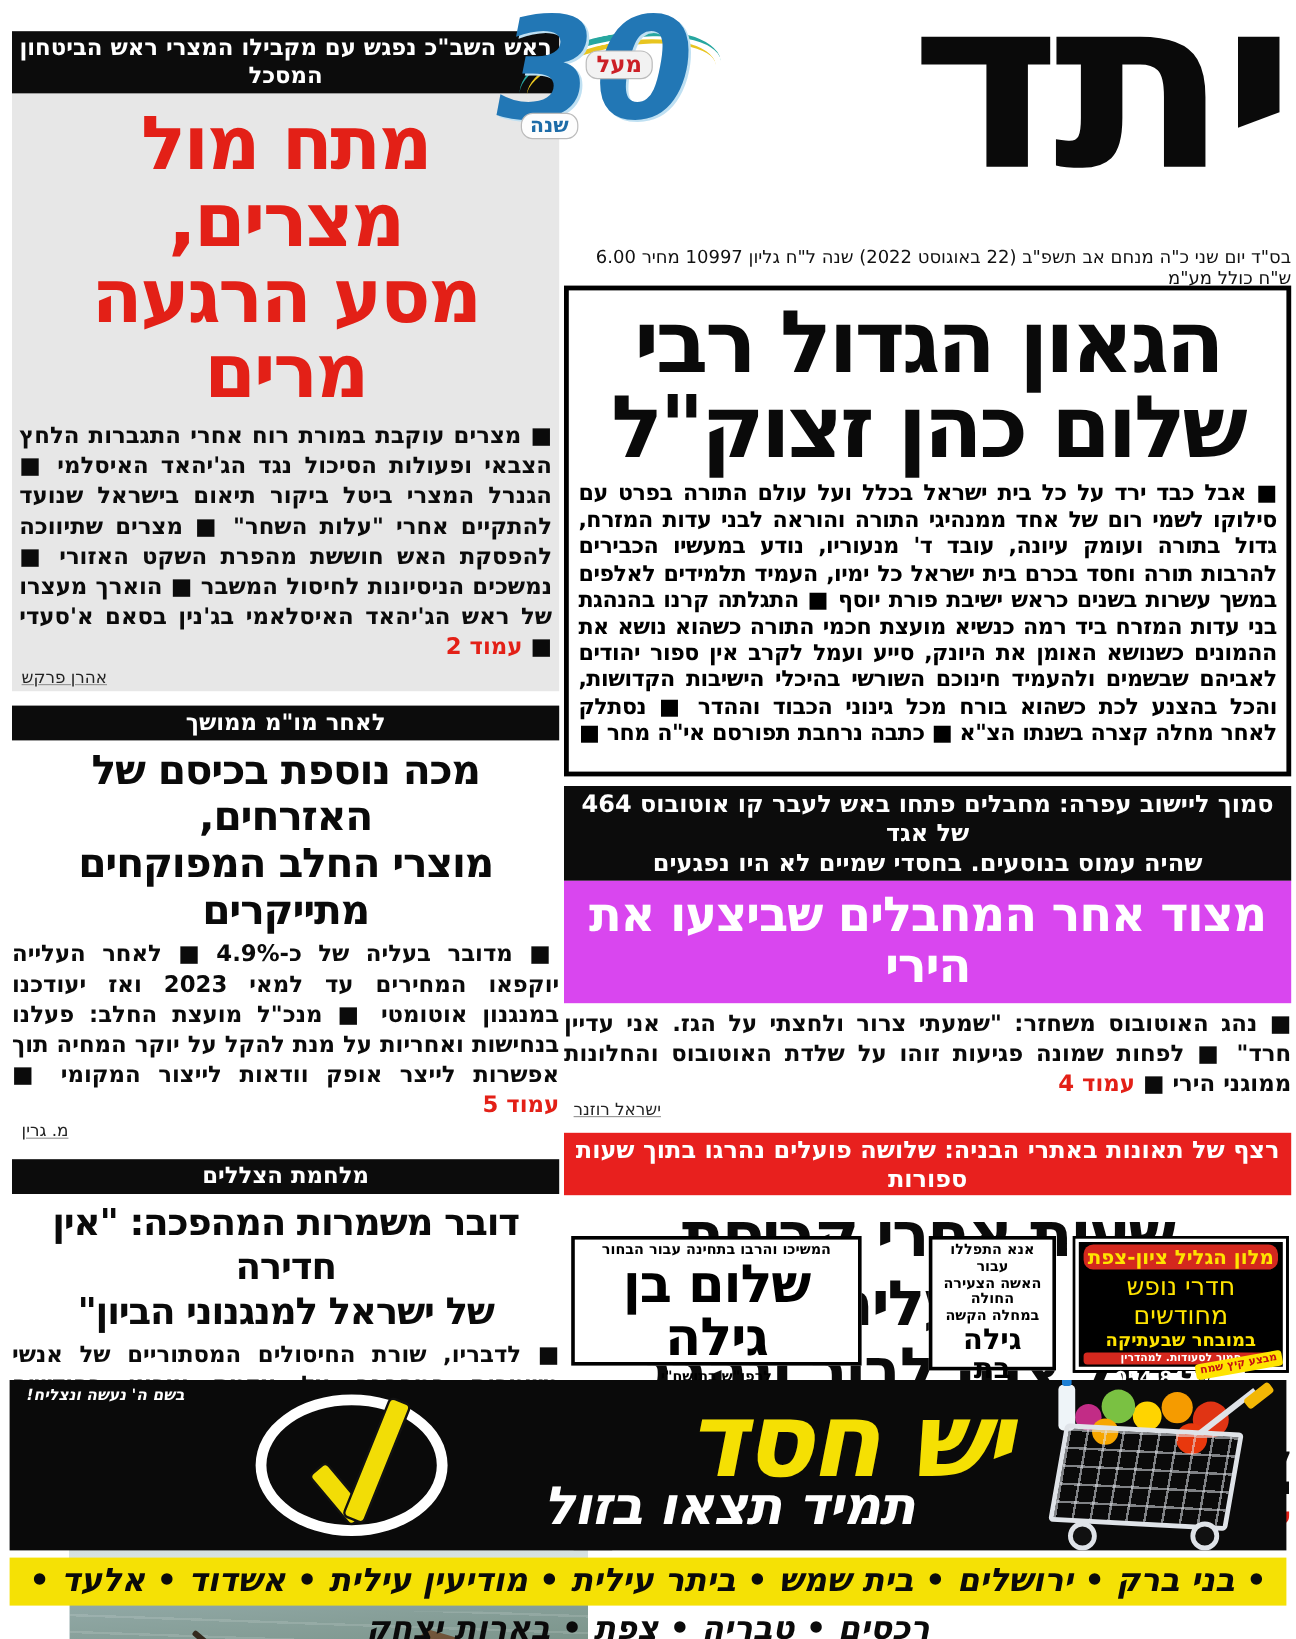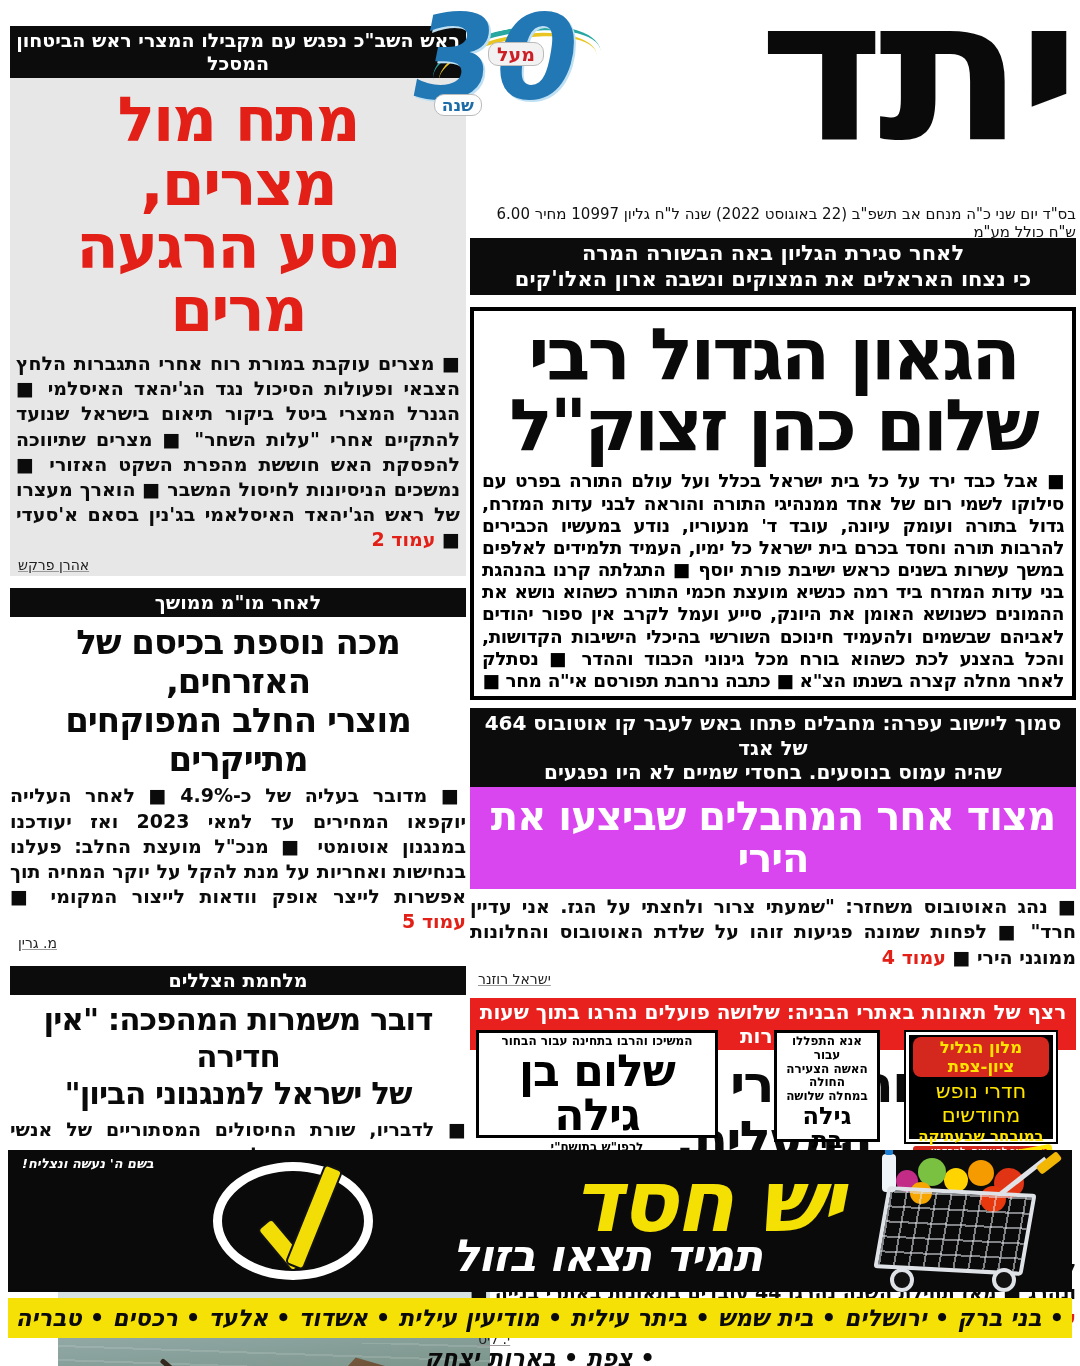--- a/index.html
+++ b/index.html
@@ -42,37 +42,37 @@
     background:linear-gradient(175deg,#93aaa8 0%, #7e978e 28%, #5f7a67 55%, #49604c 80%, #3c5140 100%); }
   .streaks { position:absolute; top:34%; left:0; width:100%; height:66%; opacity:.25;
     background:repeating-linear-gradient(2deg, rgba(255,255,255,.5) 0 2px, transparent 2px 14px); }
   .wreck-hull { position:absolute; top:38%; left:38%; width:220px; height:86px; background:linear-gradient(160deg,#8a6a48,#5c432e 70%);
     clip-path:polygon(0 78%, 18% 30%, 45% 48%, 62% 6%, 100% 42%, 96% 95%, 8% 100%); transform:rotate(-4deg); }
   .beam { position:absolute; background:#33291d; border-radius:2px; }
   .b3 { top:47%; left:22%; width:70px;  height:5px; transform:rotate(40deg); }
 
   
   .right-col { position:absolute; top:238px; right:4px; width:606px; }
-  .obit-box { border:4px solid #000; margin-top:12px; padding:4px 8px 4px; }
+  .obit-box { border:4px solid #000; margin-top:0; padding:4px 8px 20px; }
   .obit-head { font-weight:900; text-align:center; font-size:72px; line-height:0.98; letter-spacing:-3px; color:#0a0a0a; padding:4px 0 10px; }
   .obit-body { font-size:18.5px; font-weight:bold; line-height:1.2; text-align:justify; letter-spacing:-0.4px; }
   .shooting, .accidents { position:relative; margin-top:8px; padding-bottom:20px; }
   .band-red { background:#d946ef; color:#fff; font-weight:900; text-align:center; font-size:40px; line-height:1.05; padding:8px 2px 10px; margin-top:0; letter-spacing:-1px; }
   .acc-head { font-weight:900; text-align:center; font-size:52px; line-height:1.08; letter-spacing:-2px; color:#0a0a0a; margin:6px 0 6px; }
 
   
   .ads-row { position:absolute; top:1030px; right:4px; width:1072px; height:112px; }
   .notice { position:absolute; top:0; background:#fff; border:3px solid #000; text-align:center; padding:2px 4px; }
   .notice-1 { right:358px; width:242px; height:108px; }
   .notice-2 { right:196px; width:106px; height:112px; }
   .n-head { font-size:12px; font-weight:bold; line-height:1.15; }
   .n-name1 { font-size:44px; font-weight:900; line-height:1.0; letter-spacing:-1px; }
   .n-name2 { font-size:24px; font-weight:900; line-height:1.0; }
   .n-foot { font-size:12px; font-weight:bold; margin-top:3px; }
-  .hotel { position:absolute; right:18px; top:0; width:154px; height:114px; background:#000; border:2px solid #000; box-shadow:inset 0 0 0 3px #fff; padding:5px 7px; text-align:center; }
+  .hotel { position:absolute; right:2px; top:0; width:180px; height:114px; background:#000; border:2px solid #000; box-shadow:inset 0 0 0 3px #fff; padding:5px 7px; text-align:center; }
   .hotel-title { background:#d4281e; color:#ffe400; font-weight:900; font-size:16.5px; border-radius:8px; padding:1px 0; }
   .hotel-l1 { color:#ffe400; font-weight:400; font-size:21px; margin-top:2px; }
   .hotel-l2 { color:#ffe400; font-weight:900; font-size:15px; }
   .hotel-l3 { background:#d4281e; color:#fff; font-size:9px; font-weight:bold; margin-top:1px; border-radius:3px; }
   .hotel-row { position:relative; margin-top:2px; height:22px; }
   .hotel-phone { color:#fff; font-weight:bold; font-size:15px; direction:ltr; }
   .hotel-badge { position:absolute; right:-4px; top:-8px; background:#ffe400; color:#c41212; font-size:9px; font-weight:900; line-height:1.05; padding:2px 4px; transform:rotate(-10deg); border-radius:3px; }
 
   
   .bottom-ad { position:absolute; top:1150px; right:8px; width:1064px; height:142px; background:#0a0a0a; overflow:hidden; }
@@ -96,21 +96,21 @@
   .f3 { width:24px; height:24px; right:96px; top:16px; background:#ffd400; }
   .f4 { width:28px; height:28px; right:118px; top:6px; background:#7ac142; }
   .f5 { width:22px; height:22px; right:146px; top:18px; background:#c22c86; }
   .f6 { width:26px; height:26px; right:58px; top:34px; background:#e8380d; }
   .f7 { width:22px; height:22px; right:132px; top:30px; background:#f7a600; }
   .bottle { position:absolute; right:168px; top:2px; width:14px; height:38px; background:#eef4f8; border-radius:4px; }
   .bottle:before { content:""; position:absolute; top:-6px; left:3px; width:8px; height:7px; background:#1d7fd4; border-radius:2px; }
 
   
   .cities { position:absolute; top:1298px; right:8px; width:1064px; height:40px; background:#f5e105; color:#0a0a0a;
-    font-weight:900; font-style:italic; font-size:23px; text-align:center; line-height:40px; letter-spacing:0; }
+    font-weight:900; font-style:italic; font-size:27px; text-align:center; line-height:40px; letter-spacing:0; }
 </style>
 </head>
 <body>
 
 <div class="page">
 
   <header class="masthead">
     <div class="logo-main">יתד</div>
     <div class="badge30">
       <span class="swoosh"></span>
@@ -175,24 +175,20 @@
 
       <div class="beam b3"></div>
 
     </figure>
 
   </aside>
 
   <main class="right-col">
 
     <section>
-      <div class="kicker-black" style="font-size:21px;">
-        <span>לאחר סגירת הגליון באה הבשורה המרה</span><br>
-        <span>כי נצחו האראלים את המצוקים ונשבה ארון האלו'קים</span>
-      </div>
       <div class="obit-box">
         <h1 class="obit-head">
           <span>הגאון הגדול רבי</span><br>
           <span>שלום כהן זצוק"ל</span>
         </h1>
         <p class="obit-body">■ אבל כבד ירד על כל בית ישראל בכלל ועל עולם התורה בפרט עם סילוקו לשמי רום של אחד ממנהיגי התורה והוראה לבני עדות המזרח, גדול בתורה ועומק עיונה, עובד ד' מנעוריו, נודע במעשיו הכבירים להרבות תורה וחסד בכרם בית ישראל כל ימיו, העמיד תלמידים לאלפים במשך עשרות בשנים כראש ישיבת פורת יוסף ■ התגלתה קרנו בהנהגת בני עדות המזרח ביד רמה כנשיא מועצת חכמי התורה כשהוא נושא את ההמונים כשנושא האומן את היונק, סייע ועמל לקרב אין ספור יהודים לאביהם שבשמים ולהעמיד חינוכם השורשי בהיכלי הישיבות הקדושות, והכל בהצנע לכת כשהוא בורח מכל גינוני הכבוד וההדר ■ נסתלק לאחר מחלה קצרה בשנתו הצ"א ■ כתבה נרחבת תפורסם אי"ה מחר ■</p>
       </div>
     </section>
 
     <section class="shooting">
@@ -225,21 +221,21 @@
   <div class="ads-row">
     <div class="notice notice-1">
       <div class="n-head">המשיכו והרבו בתחינה עבור הבחור</div>
       <div class="n-name1">שלום בן גילה</div>
       <div class="n-foot">לרפו"ש בתושח"י</div>
     </div>
     <div class="notice notice-2">
       <div class="n-head">
         <span>אנא התפללו עבור</span><br>
         <span>האשה הצעירה החולה</span><br>
-        <span>במחלה שלושה</span>
+        <span>במחלה הקשה</span>
       </div>
       <div class="n-name2">
         <span>גילה</span><br>
         <span>בת מרים</span>
       </div>
       <div class="n-foot">לרפו"ש בתושח"י</div>
     </div>
     <div class="hotel">
       <div class="hotel-title">מלון הגליל ציון-צפת</div>
       <div class="hotel-l1">חדרי נופש מחודשים</div>

